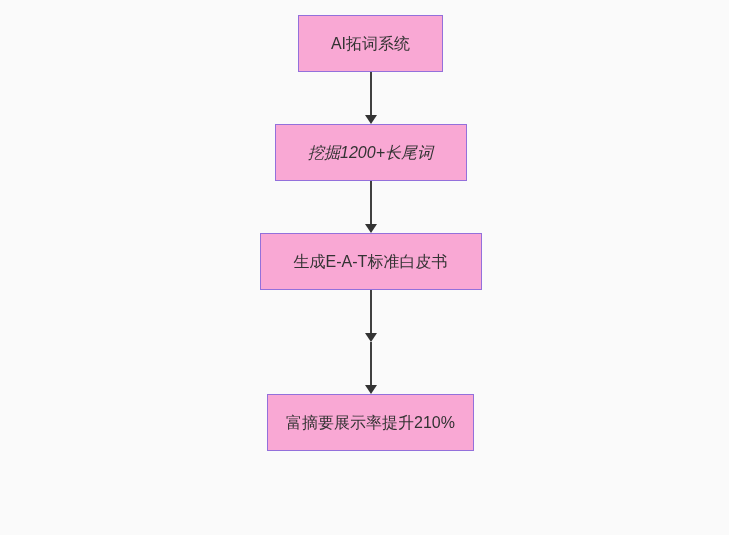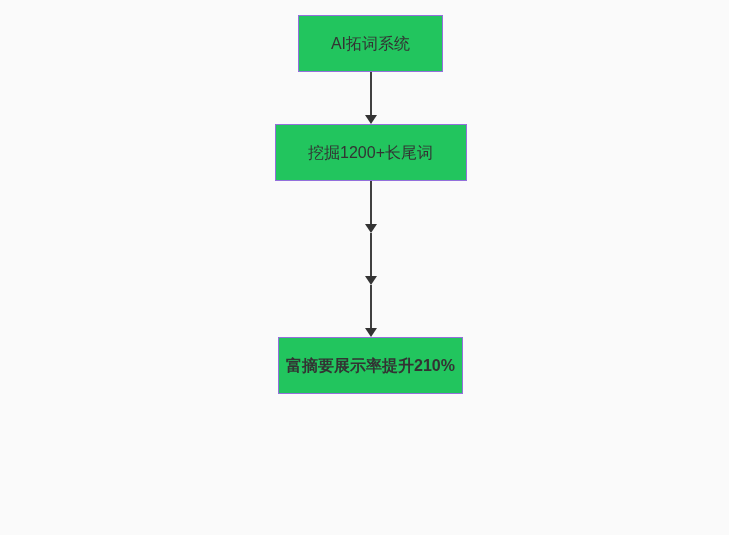--- a/index.html
+++ b/index.html
@@ -15,38 +15,38 @@
     width: 729px;
     height: 535px;
     display: flex;
     flex-direction: column;
     align-items: center;
     padding-top: 15px;
     
     padding-left: 12px;
   }
   .node {
-    background: #22c55e;
+    background: #f9a8d4;
     border: 1px solid #9370DB;
     color: #333333;
     font-size: 16px;
     line-height: 1;
     height: 57px;
     display: flex;
     align-items: center;
     justify-content: center;
     text-align: center;
     flex-shrink: 0;
     white-space: nowrap;
   }
   .node-1 { width: 145px; }
-  .node-2 { width: 192px; }
+  .node-2 { width: 192px; font-style: italic; }
   .node-3 { width: 222px; }
   .node-4 { width: 216px; }
-  .node-5 { width: 185px; font-weight: bold; }
+  .node-5 { width: 207px; }
   .edge {
     width: 12px;
     height: 52px;
     display: flex;
     flex-direction: column;
     align-items: center;
     flex-shrink: 0;
   }
   .edge .line {
     width: 2px;
@@ -77,20 +77,23 @@
 
   <div class="node node-2">
     <span>挖掘1200+长尾词</span>
   </div>
 
   <div class="edge">
     <div class="line"></div>
     <div class="arrowhead"></div>
   </div>
 
+  <div class="node node-3">
+    <span>生成E-A-T标准白皮书</span>
+  </div>
 
   <div class="edge">
     <div class="line"></div>
     <div class="arrowhead"></div>
   </div>
 
 
   <div class="edge">
     <div class="line"></div>
     <div class="arrowhead"></div>

